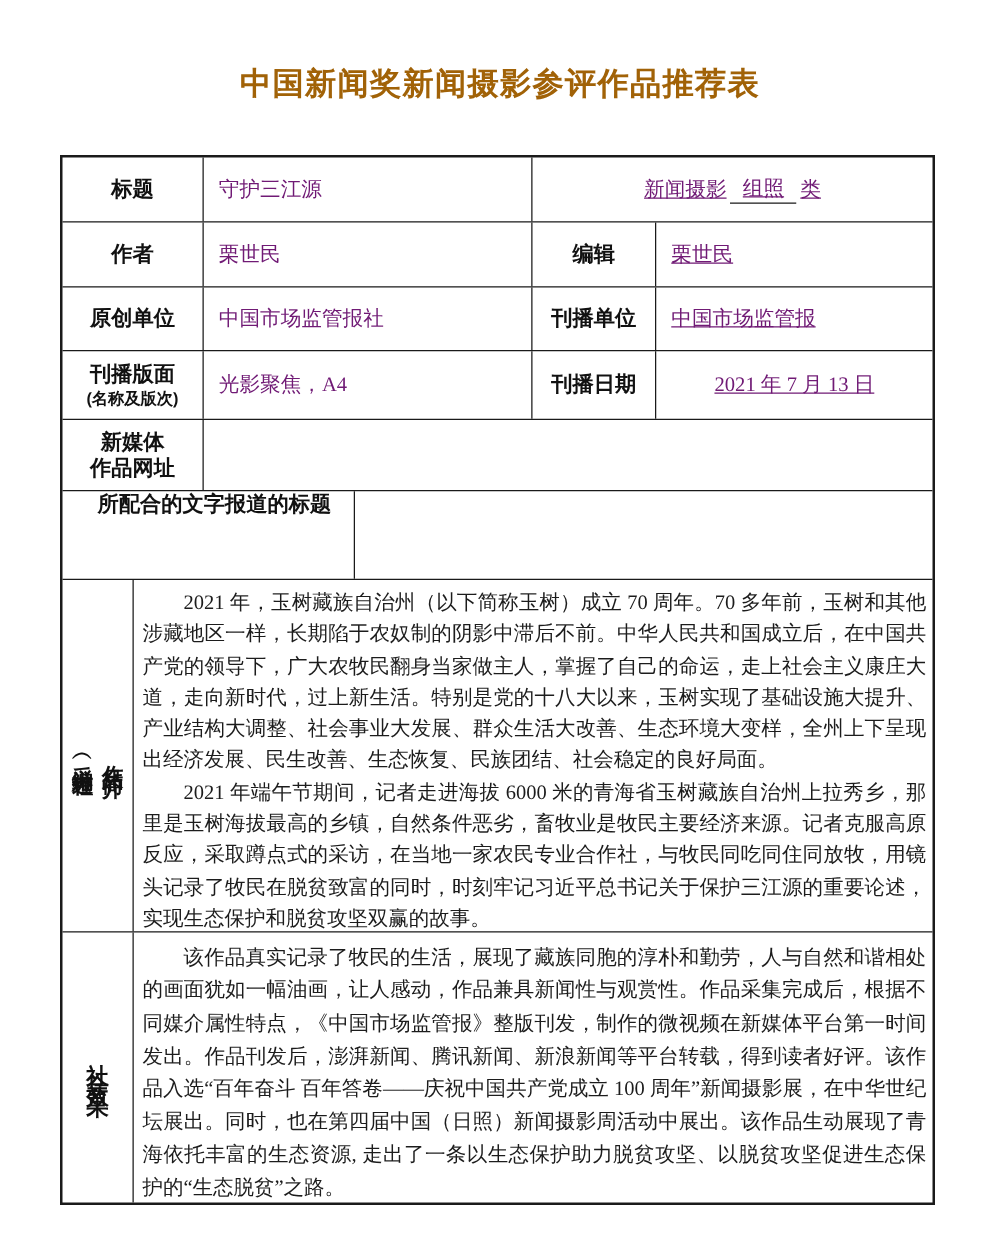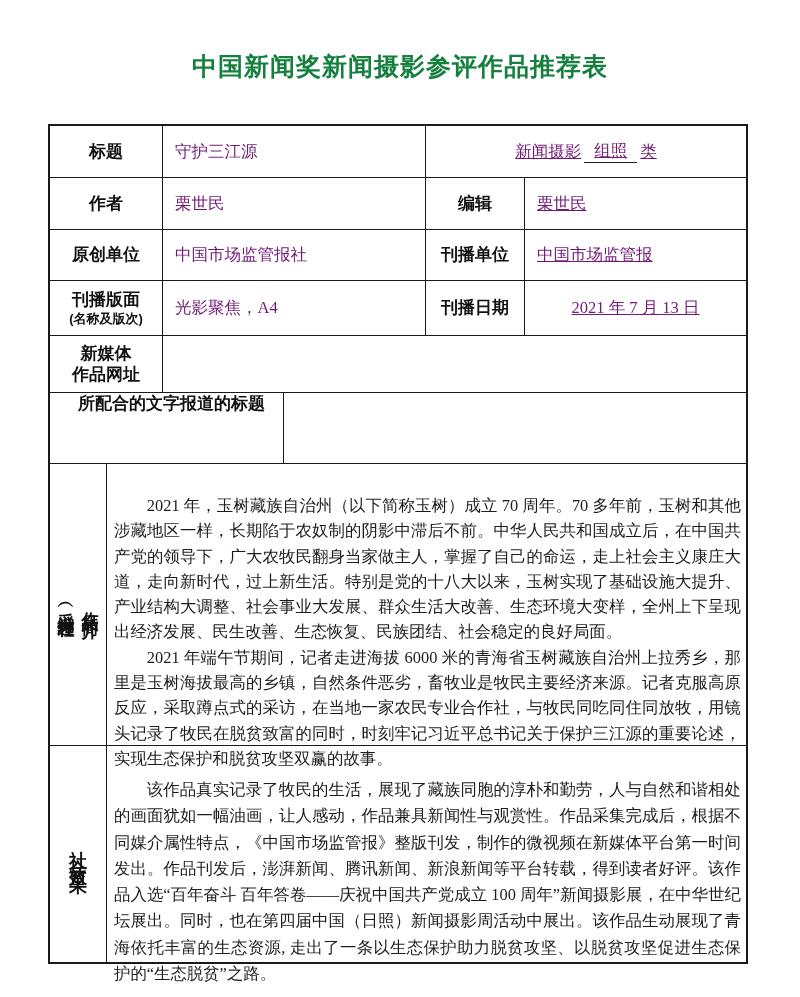--- a/index.html
+++ b/index.html
@@ -8,21 +8,21 @@
     position:relative; width:800px; height:997px; background:#ffffff;
     color:#141414; overflow:hidden;
   }
   .song { font-family:"Liberation Serif","DejaVu Serif",serif; }
   .hei  { font-family:"Liberation Sans","DejaVu Sans",sans-serif; font-weight:700; }
 
   .doc-title {
     position:absolute; top:50px; left:0; width:100%;
     text-align:center; font-size:25px; font-weight:700;
     font-family:"Liberation Serif","DejaVu Serif",serif;
-    letter-spacing:1px; color:#15803d;
+    letter-spacing:1px; color:#a16207;
   }
 
   .form-table {
     position:absolute; left:48px; top:124px; width:700px;
     border:2px solid #1a1a1a;
     display:flex; flex-direction:column;
   }
   .row { display:flex; border-bottom:1px solid #1a1a1a; }
   .row:last-child { border-bottom:none; }
   .cell { border-right:1px solid #1a1a1a; display:flex; align-items:center; }
@@ -36,21 +36,21 @@
   .w-lbl1 { width:113px; }
   .w-val1 { width:263px; }
   .w-lbl2 { width:99px;  }
   .w-val2 { flex:1;text-decoration:underline; }
   .h-r1 { height:52px; } .h-r2 { height:52px; } .h-r3 { height:51px; }
   .h-r4 { height:55px; } .h-r5 { height:57px; } .h-r6 { height:71px;gap:12px; }
   .h-r7 { height:282px; } .h-r8 { height:216px; }
 
   .w-lbl-wide { width:234px; justify-content:flex-start; padding-left:10px; text-align:left; }
   .w-lbl-narrow { width:57px; }
-  .w-rest { flex:1;margin-top:24px; }
+  .w-rest { flex:1; }
 
   .underline-slot { border-bottom:1px solid #1a1a1a; padding:0 10px; margin:0 3px; }
 
   .v-label-wrap { display:flex; align-items:center; justify-content:center; gap:1px; width:100%; }
   .v-col {
     writing-mode:vertical-rl; text-orientation:mixed;
     font-size:17px; letter-spacing:3px; color:#111;
     font-family:"Liberation Sans","DejaVu Sans",sans-serif; font-weight:700;
   }
   .v-col-effect { font-size:18px; letter-spacing:9px; }

